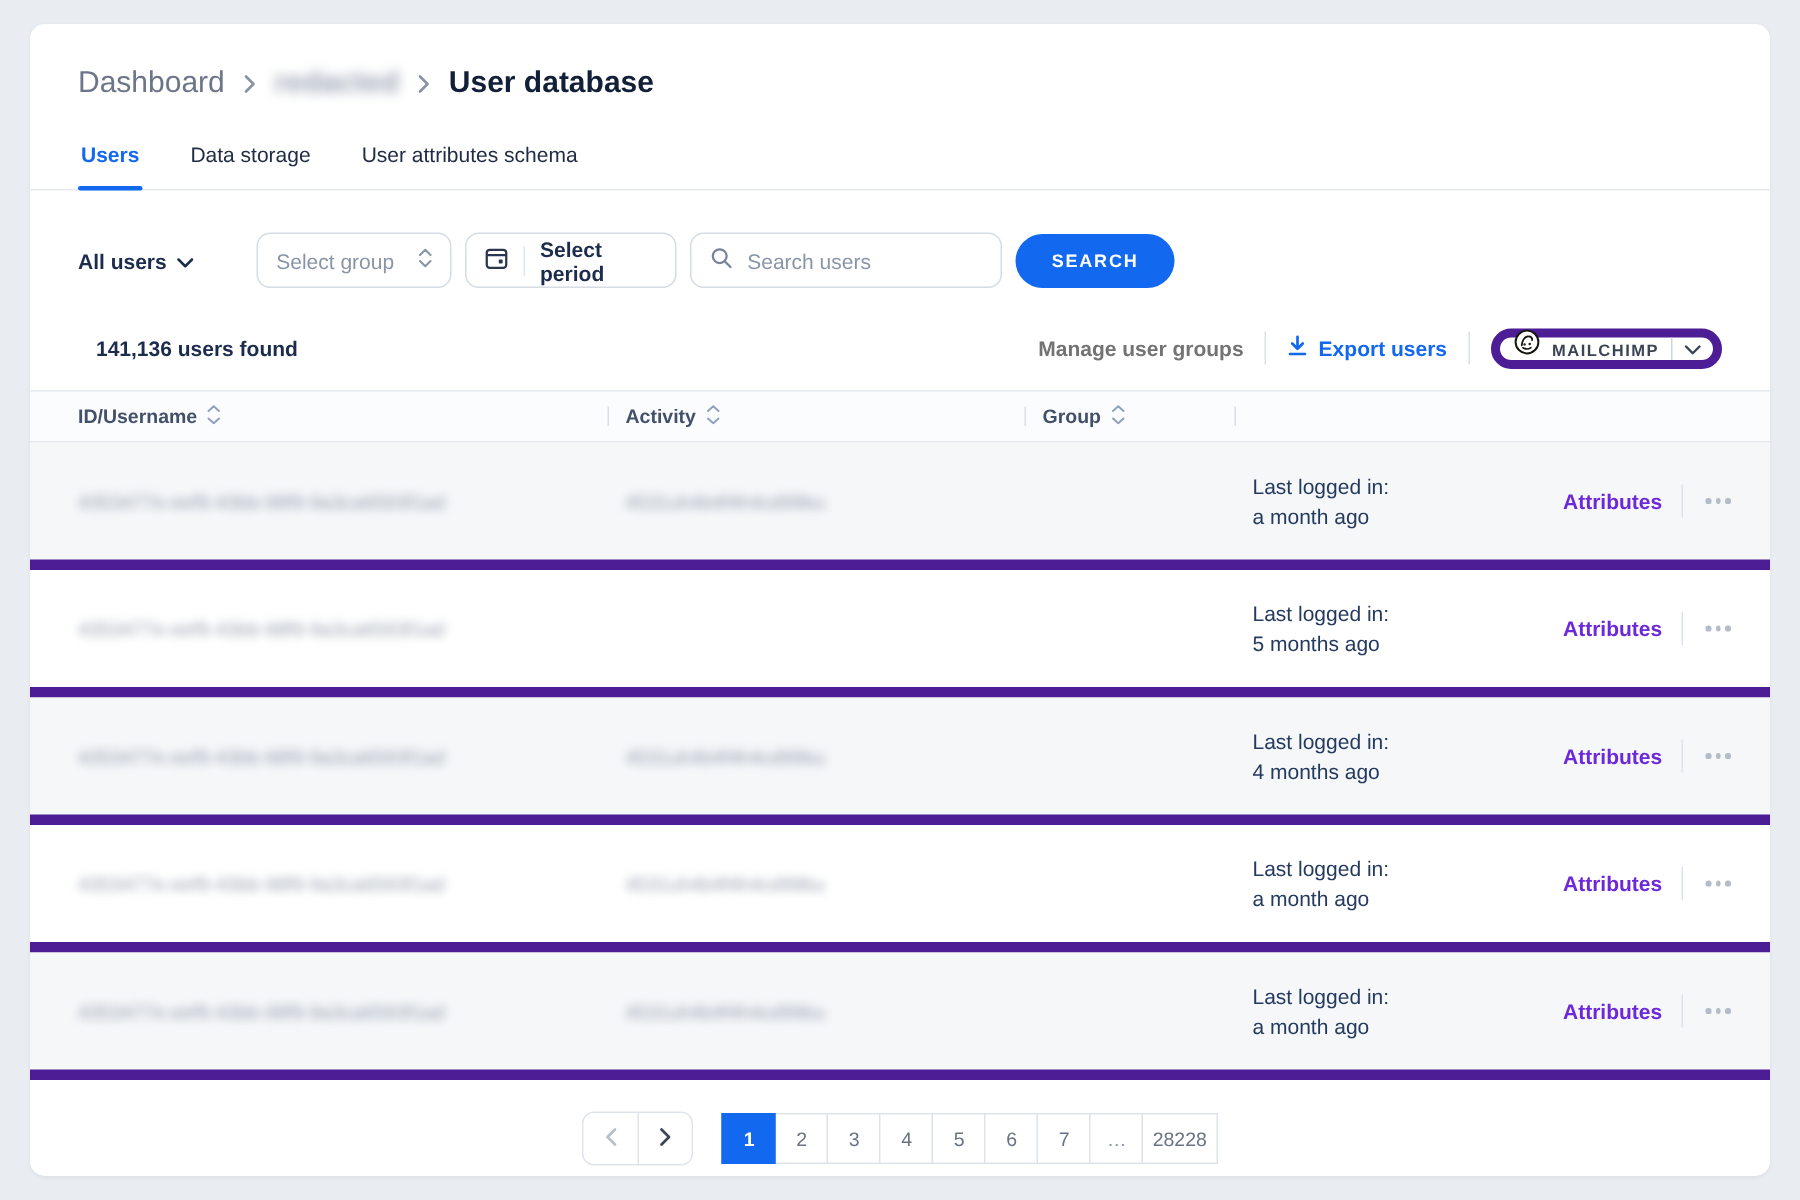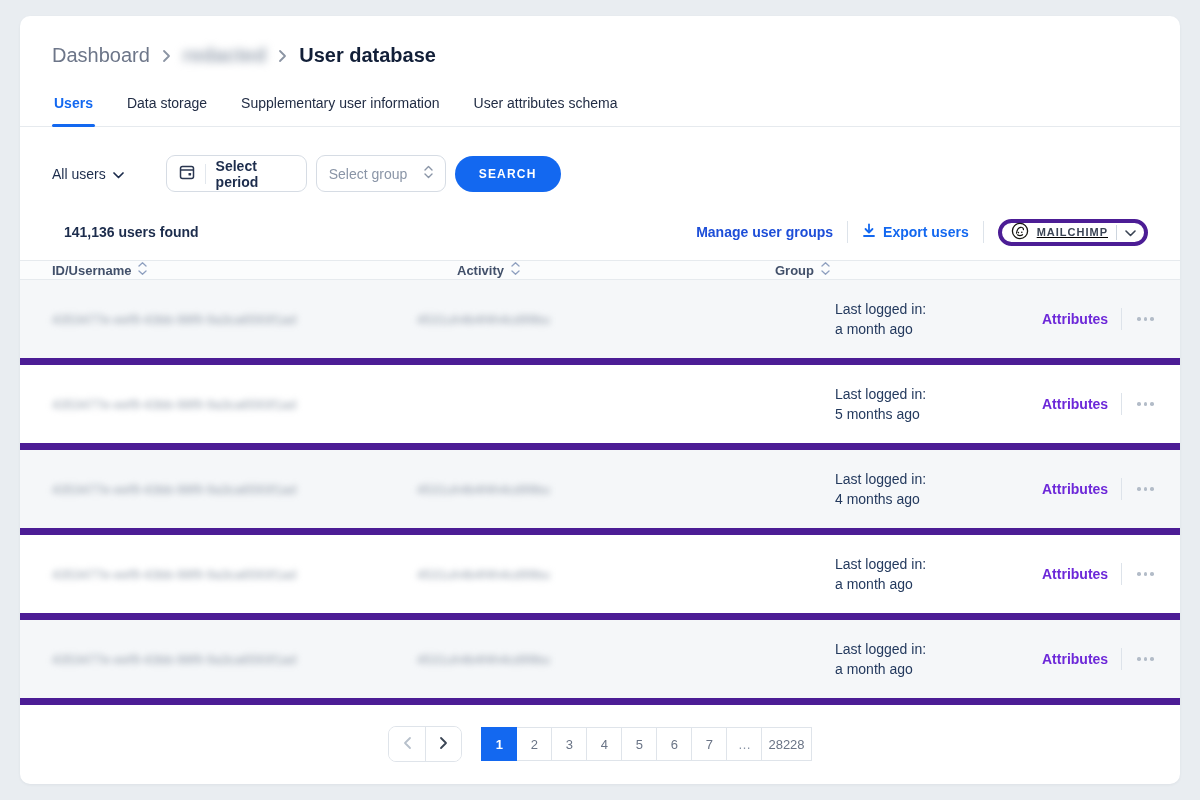--- a/index.html
+++ b/index.html
@@ -29,50 +29,50 @@
   .bc-sep svg { display:block; }
 
   
   .tabs { display:flex; gap:30px; margin-top:24px; border-bottom:1px solid #e6eaee; }
   .tab { font-size:14px; color:#222d45; font-weight:500; padding:4px 2px 15px; cursor:pointer; position:relative; }
   .tab.active { color:#1368f0; font-weight:600; }
   .tab.active::after { content:""; position:absolute; left:0; right:0; bottom:-1px; height:3px; background:#1368f0; border-radius:2px; }
 
   
   .filter-row { display:flex; align-items:center; margin-top:28px; height:37px; }
-  .all-users { display:flex; align-items:center; gap:7px; font-size:14px; font-weight:400; color:#1c2c4c; cursor:pointer; margin-right:42px; }
+  .all-users { display:flex; align-items:center; gap:7px; font-size:14px; font-weight:700; color:#1c2c4c; cursor:pointer; margin-right:42px; }
   .ctl { display:flex; align-items:center; height:37px; border:1px solid #d6dce4; border-radius:9px; background:#fff; font-size:14px; }
   .select-group { width:130px; padding:0 12px; justify-content:space-between; color:#8a95a7; cursor:pointer; margin-right:9px; }
   .select-period { width:141px; padding:0 12px; gap:10px; cursor:pointer; margin-right:9px; }
   .select-period .vdiv { width:1px; height:20px; background:#e2e7ed; }
   .select-period span { font-weight:700; color:#1c2c4c; }
   .search-box { width:208px; padding:0 12px; gap:9px; margin-right:9px; }
   .search-box input { border:none; outline:none; font-size:14px; width:150px; font-family:inherit; color:#1c2c4c; background:transparent; }
   .search-box input::placeholder { color:#8a95a7; }
   .search-btn { height:36px; padding:0 24px; border:none; border-radius:18px; background:#1368f0; color:#fff; font-size:12px; font-weight:700; letter-spacing:1.2px; cursor:pointer; font-family:Liberation Sans, sans-serif; }
 
   
   .summary-row { display:flex; align-items:center; margin-top:26px; height:28px;padding-left:44px; }
   .users-found { font-size:14px; font-weight:700; color:#1c2c4c; }
   .summary-actions { margin-left:auto; display:flex; align-items:center; gap:14px; }
-  .manage-groups { font-size:14px; font-weight:600; color:#1d4ed8; cursor:default; }
+  .manage-groups { font-size:14px; font-weight:600; color:#737373; cursor:default; }
   .act-div { width:1px; height:22px; background:#dde3ea; }
   .export-users { display:flex; align-items:center; gap:7px; font-size:14px; font-weight:700; color:#1368f0; cursor:pointer; }
-  .mailchimp-btn { display:flex; align-items:center; gap:8px; height:27px; padding:0 8px 0 9px; border:4px solid #4c1d95; border-radius:999px; background:#fff; cursor:pointer;text-decoration:underline; }
+  .mailchimp-btn { display:flex; align-items:flex-end; gap:8px; height:27px; padding:0 8px 0 9px; border:6px solid #4c1d95; border-radius:999px; background:#fff; cursor:pointer; }
   .mailchimp-btn .mc-label { font-size:11px; font-weight:600; letter-spacing:1px; color:#3a4454; }
   .mailchimp-btn .vdiv { width:1px; height:15px; background:#cdd5de; }
 
   
   .table { margin-top:14px; }
   .trow, .thead {
     display:grid;
     grid-template-columns:385px 278px 140px 207px 1fr;
     align-items:center;
   }
-  .thead { height:20px; background:#fbfcfd; border-top:1px solid #e6eaee; border-bottom:1px solid #e6eaee;gap:40px; }
+  .thead { height:35px; background:#fbfcfd; border-top:1px solid #e6eaee; border-bottom:1px solid #e6eaee; }
   .th { display:flex; align-items:center; gap:7px; font-size:13px; font-weight:700; color:#42506a; padding-left:12px; position:relative; height:100%; }
   .th:first-child { padding-left:32px; }
   .th + .th::before { content:""; position:absolute; left:0; top:10px; bottom:10px; width:1px; background:#d9dfe6; }
   .trow { height:85px; border-bottom:7px solid #4c1d95; }
   .trow.alt { background:#f5f7f9; }
   .cell { padding-left:12px; font-size:14px; }
   .cell:first-child { padding-left:32px; }
   .blur-text { color:#97a1ae; font-size:13px; filter:blur(3.2px); user-select:none; white-space:nowrap; }
   .activity-line { color:#243a5e; line-height:1.45; }
   .cell-actions { display:flex; align-items:center; justify-content:flex-end; gap:13px; padding-right:28px; }
@@ -108,52 +108,60 @@
       <svg width="9" height="14" viewBox="0 0 9 14">
           <polyline points="2,2 7,7 2,12" fill="none" stroke="#8b94a3" stroke-width="1.8" stroke-linecap="round" stroke-linejoin="round"></polyline>
         </svg>
     </span>
     <span class="bc-current">User database</span>
   </div>
 
   <div class="tabs pad">
     <div class="tab active">Users</div>
     <div class="tab">Data storage</div>
-    <div class="tab">Supplementary user information</div>
     <div class="tab">User attributes schema</div>
   </div>
 
   <div class="filter-row pad">
     <div class="all-users">
       <span>All users</span>
       <span>
         <svg width="11" height="7" viewBox="0 0 11 7">
             <polyline points="1,1 5.5,5.5 10,1" fill="none" stroke="#1c2c4c" stroke-width="1.7" stroke-linecap="round" stroke-linejoin="round"></polyline>
           </svg>
       </span>
     </div>
+    <div class="ctl select-group">
+      <span>Select group</span>
+      <span>
+        <svg width="9" height="14" viewBox="0 0 9 14">
+            <polyline points="1,5 4.5,1.5 8,5" fill="none" stroke="#8a95a7" stroke-width="1.4" stroke-linecap="round" stroke-linejoin="round"></polyline>
+            <polyline points="1,9 4.5,12.5 8,9" fill="none" stroke="#8a95a7" stroke-width="1.4" stroke-linecap="round" stroke-linejoin="round"></polyline>
+          </svg>
+      </span>
+    </div>
     <div class="ctl select-period">
       <span>
         <svg width="16" height="16" viewBox="0 0 16 16">
             <rect x="1.5" y="2.5" width="13" height="12" rx="2" fill="none" stroke="#2a3650" stroke-width="1.5"></rect>
             <line x1="1.5" y1="6" x2="14.5" y2="6" stroke="#2a3650" stroke-width="1.5"></line>
             <rect x="9.5" y="9" width="2.6" height="2.6" rx="0.6" fill="#2a3650"></rect>
           </svg>
       </span>
       <span class="vdiv"></span>
       <span>Select period</span>
     </div>
-    <div class="ctl select-group">
-      <span>Select group</span>
+    <div class="ctl search-box">
       <span>
-        <svg width="9" height="14" viewBox="0 0 9 14">
-            <polyline points="1,5 4.5,1.5 8,5" fill="none" stroke="#8a95a7" stroke-width="1.4" stroke-linecap="round" stroke-linejoin="round"></polyline>
-            <polyline points="1,9 4.5,12.5 8,9" fill="none" stroke="#8a95a7" stroke-width="1.4" stroke-linecap="round" stroke-linejoin="round"></polyline>
+        <svg width="16" height="16" viewBox="0 0 16 16">
+            <circle cx="6.8" cy="6.8" r="4.6" fill="none" stroke="#77839a" stroke-width="1.5"></circle>
+            <line x1="10.3" y1="10.3" x2="14" y2="14" stroke="#77839a" stroke-width="1.5" stroke-linecap="round"></line>
           </svg>
       </span>
+      <input type="text" placeholder="Search users" style="">
     </div>
     <button class="search-btn">SEARCH</button>
   </div>
 
   <div class="summary-row pad">
     <span class="users-found">141,136 users found</span>
     <div class="summary-actions">
       <span class="manage-groups">Manage user groups</span>
       <span class="act-div"></span>
       <span class="export-users">

